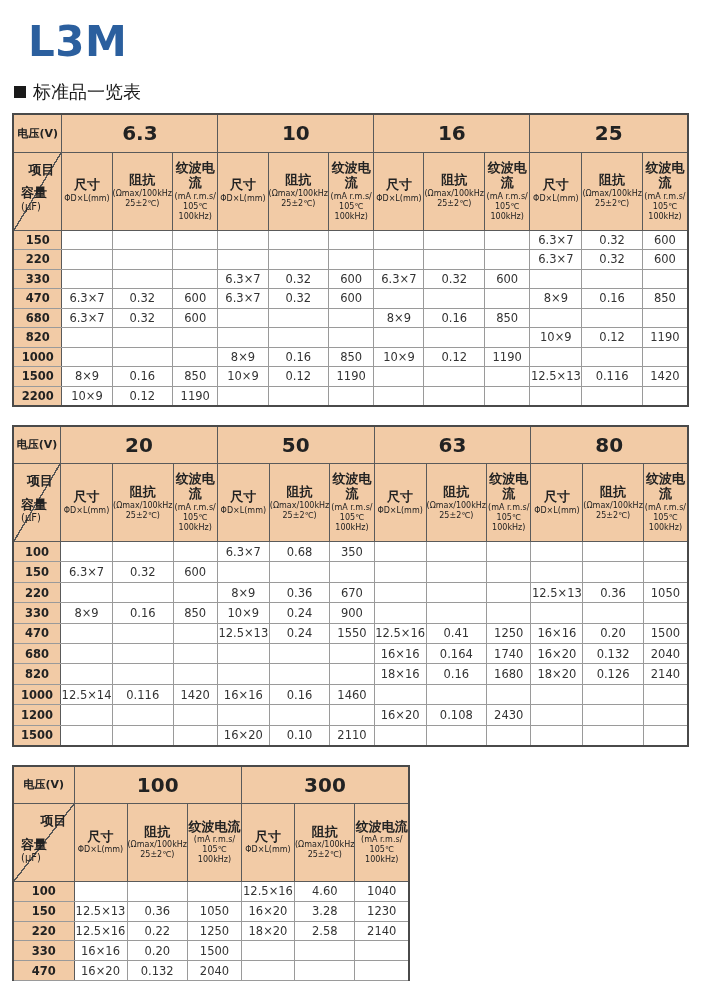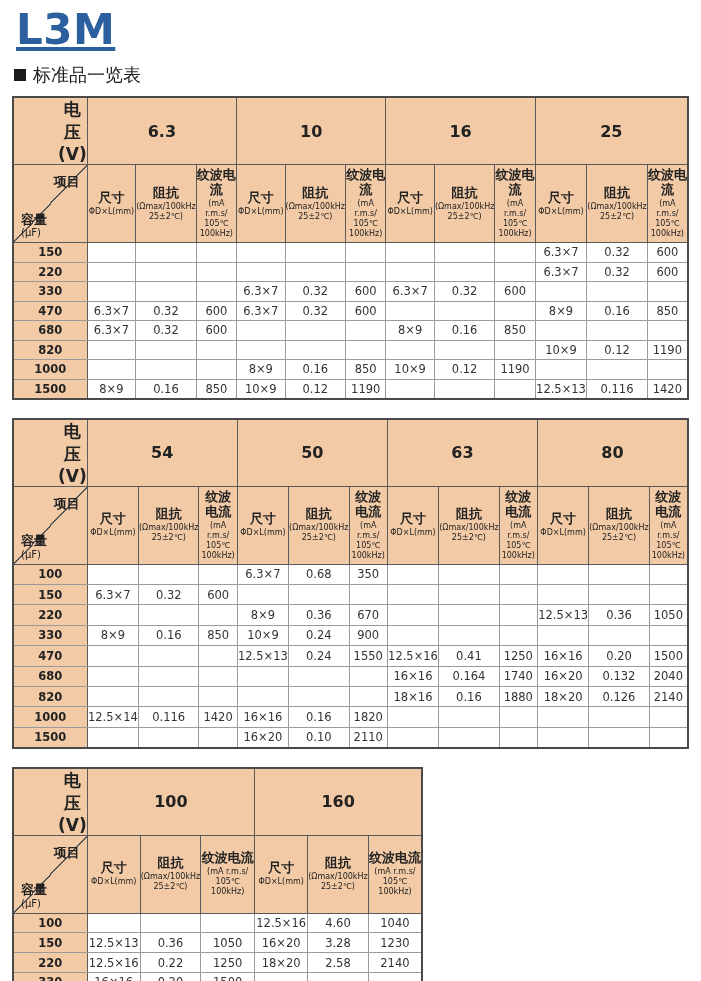--- a/index.html
+++ b/index.html
@@ -6,24 +6,23 @@
   html, body { margin: 0; padding: 0; }
   body {
     width: 701px; height: 981px; overflow: hidden;
     background: #ffffff;
     font-family: "DejaVu Sans", "Liberation Sans", sans-serif;
     color: #333;
   }
   .page { padding: 4px 12px 0 12px; }
 
   .page-title {
-    margin: 4px; line-height: 1.05;
+    margin: 16px; line-height: 1.05;
     font-size: 42px; font-weight: 800; letter-spacing: 0.5px;
     color: #2B5F9E;
-    text-decoration: underline;
   }
   .subtitle {
     display: flex; align-items: center; gap: 7px;
     margin: 11px 0 9px 2px;
     font-size: 18px; font-weight: 400; color: #1a1a1a;
   }
   .bullet { width: 12px; height: 12px; background: #1a1a1a; display: inline-block; }
 
   table.spec-table {
     border-collapse: collapse; table-layout: fixed;
@@ -31,36 +30,36 @@
     margin-bottom: 18px;
   }
   .spec-table td {
     border: 1px solid #9a9a9a;
     text-align: center; vertical-align: middle;
     padding: 0; overflow: hidden;
   }
   
   .spec-table td.hcell { background: #F2CBA6; border-color: #5a5a5a; color: #222; }
   tr.voltage-row { height: 38px; }
-  td.voltage-lbl { font-size: 17px; font-weight: 700; padding-left: 44px; }
-  td.voltage-cell { font-size: 16px; font-weight: 600; margin-top: 46px; }
+  td.voltage-lbl { font-size: 11px; font-weight: 700; }
+  td.voltage-cell { font-size: 20px; font-weight: 600; margin-top: 46px; }
 
   tr.item-row { height: 78px; }
   td.item-cell > .head-t { font-size: 13px; font-weight: 700; line-height: 1.15; }
   td.item-cell > .head-s { font-size: 8px; line-height: 1.25; margin-top: 1px; }
 
   td.diag { position: relative; }
   td.diag::before {
     content: ""; position: absolute; inset: 0;
     background: linear-gradient(to bottom right,
       transparent calc(50% - 0.7px), #555 calc(50% - 0.7px),
       #555 calc(50% + 0.7px), transparent calc(50% + 0.7px));
   }
   .diag-item { position: absolute; top: 8px; right: 7px; font-size: 13px; font-weight: 700; }
-  .diag-cap  { position: absolute; bottom: 4px; left: 7px; text-align: left; }
+  .diag-cap  { position: absolute; bottom: 18px; left: 7px; text-align: left; }
   .diag-cap .cap-t { font-size: 13px; font-weight: 700; line-height: 1.1; }
   .diag-cap .cap-u { font-size: 10px; line-height: 1.1; }
 
   
   td.cap-cell {
     background: #F2CBA6; font-size: 11.5px; font-weight: 700; color: #222;
     border-right-color: #5a5a5a;
   }
   td.data-cell { font-size: 11.5px; color: #333; background: #fff; }
   td.grp-start { border-left-color: #5a5a5a; }
@@ -305,20 +304,35 @@
             <td class="data-cell grp-start">10×9</td>
             <td class="data-cell">0.12</td>
             <td class="data-cell">1190</td>
             <td class="data-cell grp-start"></td>
             <td class="data-cell"></td>
             <td class="data-cell"></td>
             <td class="data-cell grp-start">12.5×13</td>
             <td class="data-cell">0.116</td>
             <td class="data-cell">1420</td>
           </tr>
+          <tr class="cap-row">
+            <td class="cap-cell">2200</td>
+            <td class="data-cell grp-start">10×9</td>
+            <td class="data-cell">0.12</td>
+            <td class="data-cell">1190</td>
+            <td class="data-cell grp-start"></td>
+            <td class="data-cell"></td>
+            <td class="data-cell"></td>
+            <td class="data-cell grp-start"></td>
+            <td class="data-cell"></td>
+            <td class="data-cell"></td>
+            <td class="data-cell grp-start"></td>
+            <td class="data-cell"></td>
+            <td class="data-cell"></td>
+          </tr>
         </tbody>
       </table>
       <table class="spec-table t1">
         <colgroup>
           <col style="width: 61px;">
           <col style="width: 53px;">
           <col style="width: 47px;">
           <col style="width: 54px;">
           <col style="width: 53px;">
           <col style="width: 47px;">
@@ -326,21 +340,21 @@
           <col style="width: 53px;">
           <col style="width: 47px;">
           <col style="width: 54px;">
           <col style="width: 53px;">
           <col style="width: 47px;">
           <col style="width: 54px;">
         </colgroup>
         <tbody>
           <tr class="voltage-row">
             <td class="hcell voltage-lbl">电压(V)</td>
-            <td class="hcell voltage-cell" colspan="3">54</td>
+            <td class="hcell voltage-cell" colspan="3">20</td>
             <td class="hcell voltage-cell" colspan="3">50</td>
             <td class="hcell voltage-cell" colspan="3">63</td>
             <td class="hcell voltage-cell" colspan="3">80</td>
           </tr>
           <tr class="item-row">
             <td class="hcell diag">
               <div class="diag-item">项目</div>
               <div class="diag-cap">
                 <div class="cap-t">容量</div>
                 <div class="cap-u">(μF)</div>
@@ -520,36 +534,51 @@
           <tr class="cap-row">
             <td class="cap-cell">820</td>
             <td class="data-cell grp-start"></td>
             <td class="data-cell"></td>
             <td class="data-cell"></td>
             <td class="data-cell grp-start"></td>
             <td class="data-cell"></td>
             <td class="data-cell"></td>
             <td class="data-cell grp-start">18×16</td>
             <td class="data-cell">0.16</td>
-            <td class="data-cell">1880</td>
+            <td class="data-cell">1680</td>
             <td class="data-cell grp-start">18×20</td>
             <td class="data-cell">0.126</td>
             <td class="data-cell">2140</td>
           </tr>
           <tr class="cap-row">
             <td class="cap-cell">1000</td>
             <td class="data-cell grp-start">12.5×14</td>
             <td class="data-cell">0.116</td>
             <td class="data-cell">1420</td>
             <td class="data-cell grp-start">16×16</td>
             <td class="data-cell">0.16</td>
-            <td class="data-cell">1820</td>
-            <td class="data-cell grp-start"></td>
-            <td class="data-cell"></td>
-            <td class="data-cell"></td>
+            <td class="data-cell">1460</td>
+            <td class="data-cell grp-start"></td>
+            <td class="data-cell"></td>
+            <td class="data-cell"></td>
+            <td class="data-cell grp-start"></td>
+            <td class="data-cell"></td>
+            <td class="data-cell"></td>
+          </tr>
+          <tr class="cap-row">
+            <td class="cap-cell">1200</td>
+            <td class="data-cell grp-start"></td>
+            <td class="data-cell"></td>
+            <td class="data-cell"></td>
+            <td class="data-cell grp-start"></td>
+            <td class="data-cell"></td>
+            <td class="data-cell"></td>
+            <td class="data-cell grp-start">16×20</td>
+            <td class="data-cell">0.108</td>
+            <td class="data-cell">2430</td>
             <td class="data-cell grp-start"></td>
             <td class="data-cell"></td>
             <td class="data-cell"></td>
           </tr>
           <tr class="cap-row">
             <td class="cap-cell">1500</td>
             <td class="data-cell grp-start"></td>
             <td class="data-cell"></td>
             <td class="data-cell"></td>
             <td class="data-cell grp-start">16×20</td>
@@ -571,21 +600,21 @@
           <col style="width: 47px;">
           <col style="width: 54px;">
           <col style="width: 53px;">
           <col style="width: 47px;">
           <col style="width: 54px;">
         </colgroup>
         <tbody>
           <tr class="voltage-row">
             <td class="hcell voltage-lbl">电压(V)</td>
             <td class="hcell voltage-cell" colspan="3">100</td>
-            <td class="hcell voltage-cell" colspan="3">160</td>
+            <td class="hcell voltage-cell" colspan="3">300</td>
           </tr>
           <tr class="item-row">
             <td class="hcell diag">
               <div class="diag-item">项目</div>
               <div class="diag-cap">
                 <div class="cap-t">容量</div>
                 <div class="cap-u">(μF)</div>
               </div>
             </td>
             <td class="hcell item-cell">

